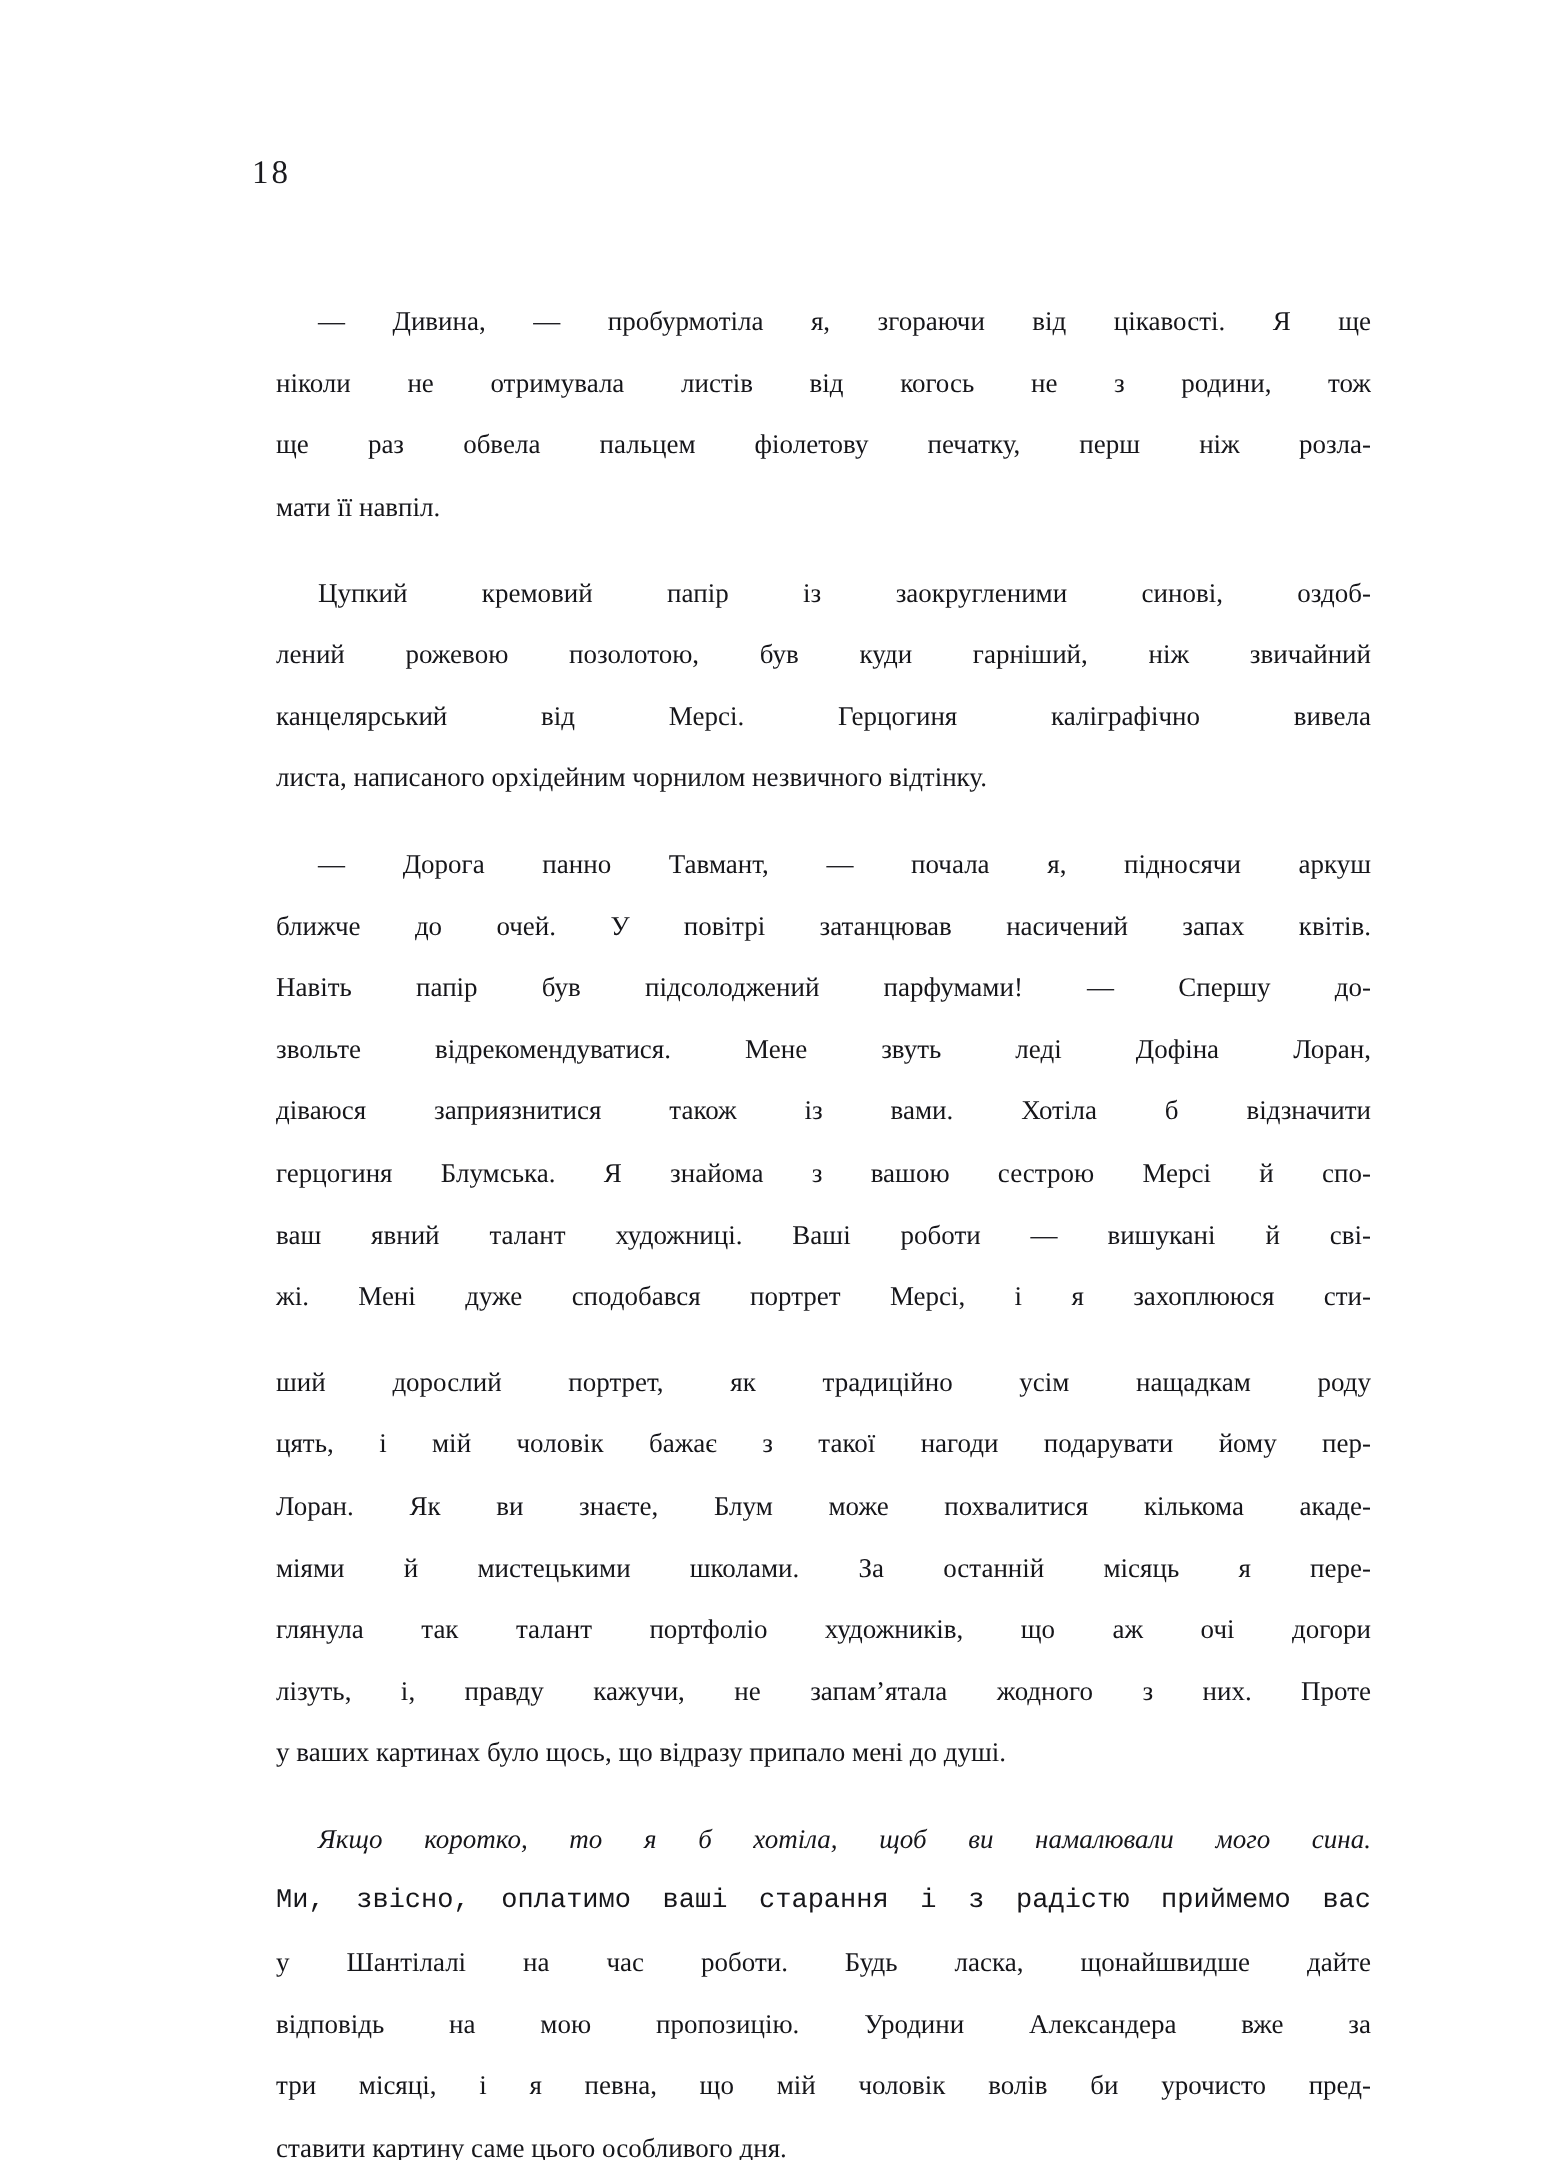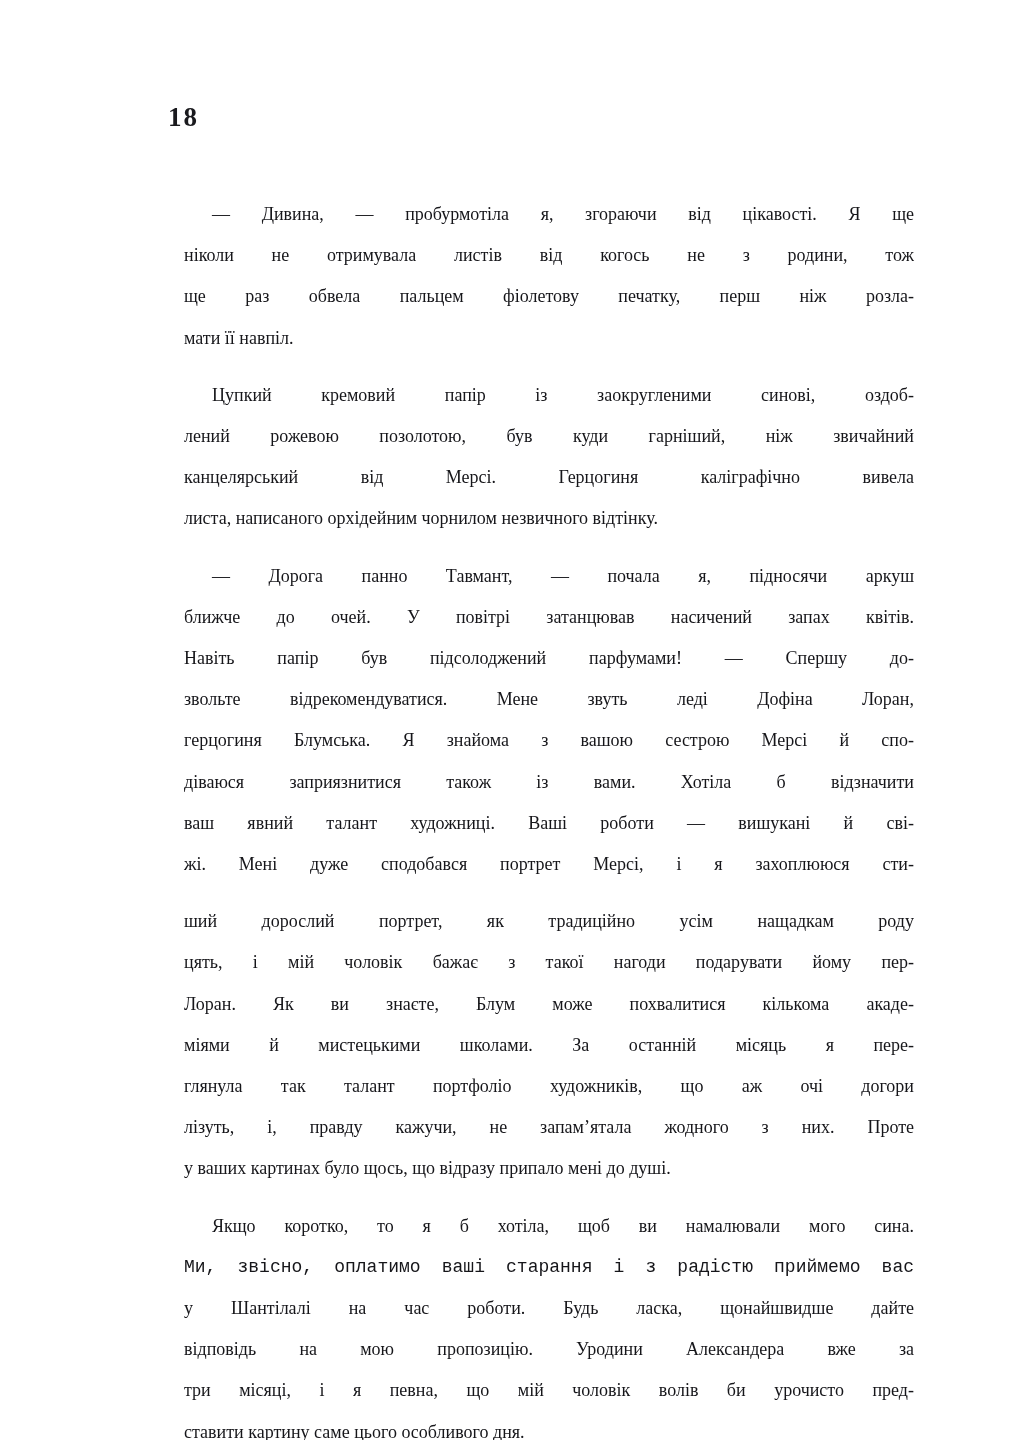--- a/index.html
+++ b/index.html
@@ -16,25 +16,24 @@
     background: #ffffff;
     overflow: hidden;
     font-family: "Liberation Serif", "DejaVu Serif", serif;
     color: #16161a;
   }
 
   .folio {
     position: absolute;
     top: 104px;
     left: 168px;
-    font-size: 27px;
+    font-size: 22px;
     letter-spacing: 2px;
     color: #1a1a1e;
     line-height: 1;
-    font-weight: bold;
   }
 
   .text-block {
     position: absolute;
     top: 178px;
     left: 168px;
     width: 730px;
   }
 
   .para {
@@ -82,36 +81,36 @@
         <span class="line" style="white-space: nowrap; display: block; width: 730px; word-spacing: 10.25px;"><span class="indent"></span><span>Цупкий кремовий папір із заокругленими синові, оздоб-</span></span>
         <span class="line" style="white-space: nowrap; display: block; width: 730px; word-spacing: 4px;">лений рожевою позолотою, був куди гарніший, ніж звичайний</span>
         <span class="line" style="white-space: nowrap; display: block; width: 730px; word-spacing: 17px;">канцелярський від Мерсі. Герцогиня каліграфічно вивела</span>
         <span class="line last">листа, написаного орхідейним чорнилом незвичного відтінку.</span>
       </p>
       <p class="para">
         <span class="line" style="white-space: nowrap; display: block; width: 730px; word-spacing: 8.75px;"><span class="indent"></span><span>— Дорога панно Тавмант, — почала я, підносячи аркуш</span></span>
         <span class="line" style="white-space: nowrap; display: block; width: 730px; word-spacing: 4px;">ближче до очей. У повітрі затанцював насичений запах квітів.</span>
         <span class="line" style="white-space: nowrap; display: block; width: 730px; word-spacing: 7.5px;">Навіть папір був підсолоджений парфумами! — Спершу до-</span>
         <span class="line" style="white-space: nowrap; display: block; width: 730px; word-spacing: 9px;">звольте відрекомендуватися. Мене звуть леді Дофіна Лоран,</span>
+        <span class="line" style="white-space: nowrap; display: block; width: 730px; word-spacing: 11px;">діваюся заприязнитися також із вами. Хотіла б відзначити</span>
         <span class="line" style="white-space: nowrap; display: block; width: 730px; word-spacing: 2.75px;">герцогиня Блумська. Я знайома з вашою сестрою Мерсі й спо-</span>
-        <span class="line" style="white-space: nowrap; display: block; width: 730px; word-spacing: 11px;">діваюся заприязнитися також із вами. Хотіла б відзначити</span>
         <span class="line" style="white-space: nowrap; display: block; width: 730px; word-spacing: 4.25px;">ваш явний талант художниці. Ваші роботи — вишукані й сві-</span>
         <span class="line" style="white-space: nowrap; display: block; width: 730px; word-spacing: 3.75px;">жі. Мені дуже сподобався портрет Мерсі, і я захоплююся сти-</span>
       </p>
       <p class="para">
         <span class="line" style="white-space: nowrap; display: block; width: 730px; word-spacing: 10px;">ший дорослий портрет, як традиційно усім нащадкам роду</span>
         <span class="line" style="white-space: nowrap; display: block; width: 730px; word-spacing: 3.75px;">цять, і мій чоловік бажає з такої нагоди подарувати йому пер-</span>
         <span class="line" style="white-space: nowrap; display: block; width: 730px; word-spacing: 5.25px;">Лоран. Як ви знаєте, Блум може похвалитися кількома акаде-</span>
         <span class="line" style="white-space: nowrap; display: block; width: 730px; word-spacing: 8.75px;">міями й мистецькими школами. За останній місяць я пере-</span>
         <span class="line" style="white-space: nowrap; display: block; width: 730px; word-spacing: 7.25px;">глянула так талант портфоліо художників, що аж очі догори</span>
         <span class="line" style="white-space: nowrap; display: block; width: 730px; word-spacing: 3.75px;">лізуть, і, правду кажучи, не запам’ятала жодного з них. Проте</span>
         <span class="line last">у ваших картинах було щось, що відразу припало мені до душі.</span>
       </p>
       <p class="para">
-        <span class="line" style="white-space: nowrap; display: block; width: 730px; word-spacing: 3px;"><span class="indent"></span><span>Якщо коротко, то я б хотіла, щоб ви намалювали мого сина.</span></span>
+        <span class="line" style="white-space: nowrap; display: block; width: 730px; word-spacing: 3px; font-style: italic;"><span class="indent"></span><span>Якщо коротко, то я б хотіла, щоб ви намалювали мого сина.</span></span>
         <span class="line" style="white-space: nowrap; display: block; width: 730px; word-spacing: 4px; font-family: Liberation Mono, monospace;">Ми, звісно, оплатимо ваші старання і з радістю приймемо вас</span>
         <span class="line" style="white-space: nowrap; display: block; width: 730px; word-spacing: 6.5px;">у Шантілалі на час роботи. Будь ласка, щонайшвидше дайте</span>
         <span class="line" style="white-space: nowrap; display: block; width: 730px; word-spacing: 8px;">відповідь на мою пропозицію. Уродини Александера вже за</span>
         <span class="line" style="white-space: nowrap; display: block; width: 730px; word-spacing: 4.25px;">три місяці, і я певна, що мій чоловік волів би урочисто пред-</span>
         <span class="line last">ставити картину саме цього особливого дня.</span>
       </p>
     </div>
 
 </div>
 

